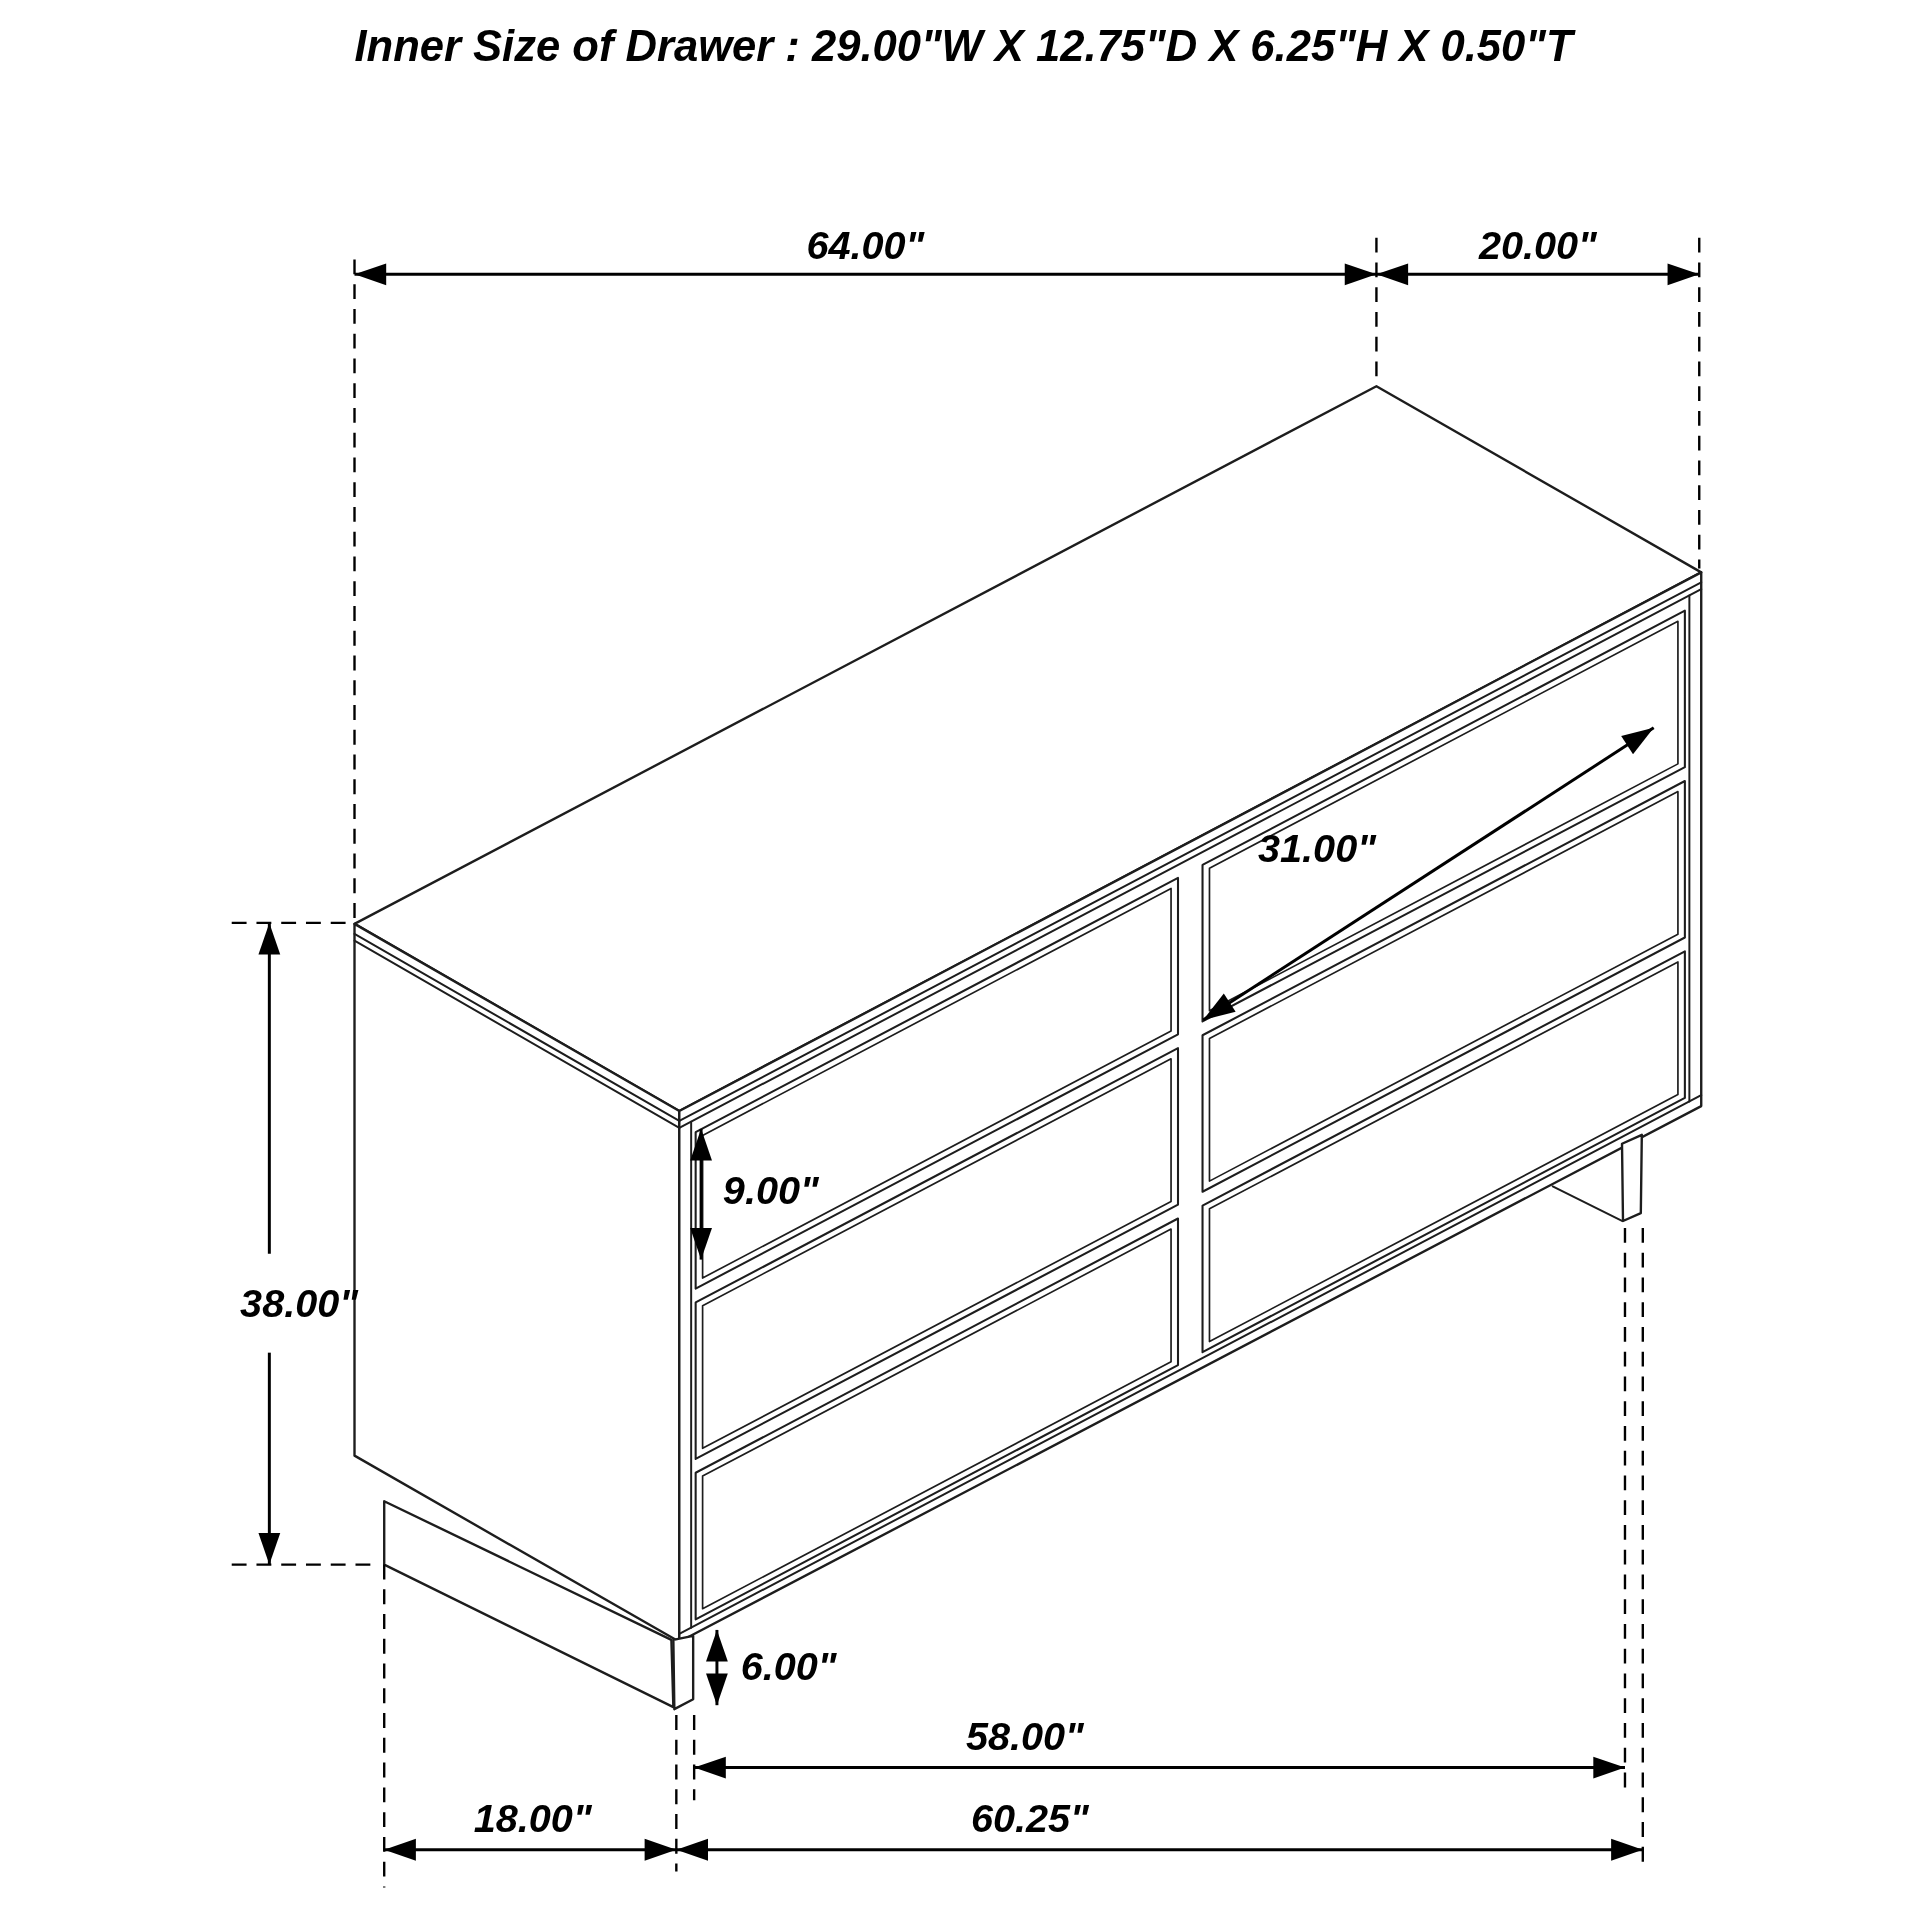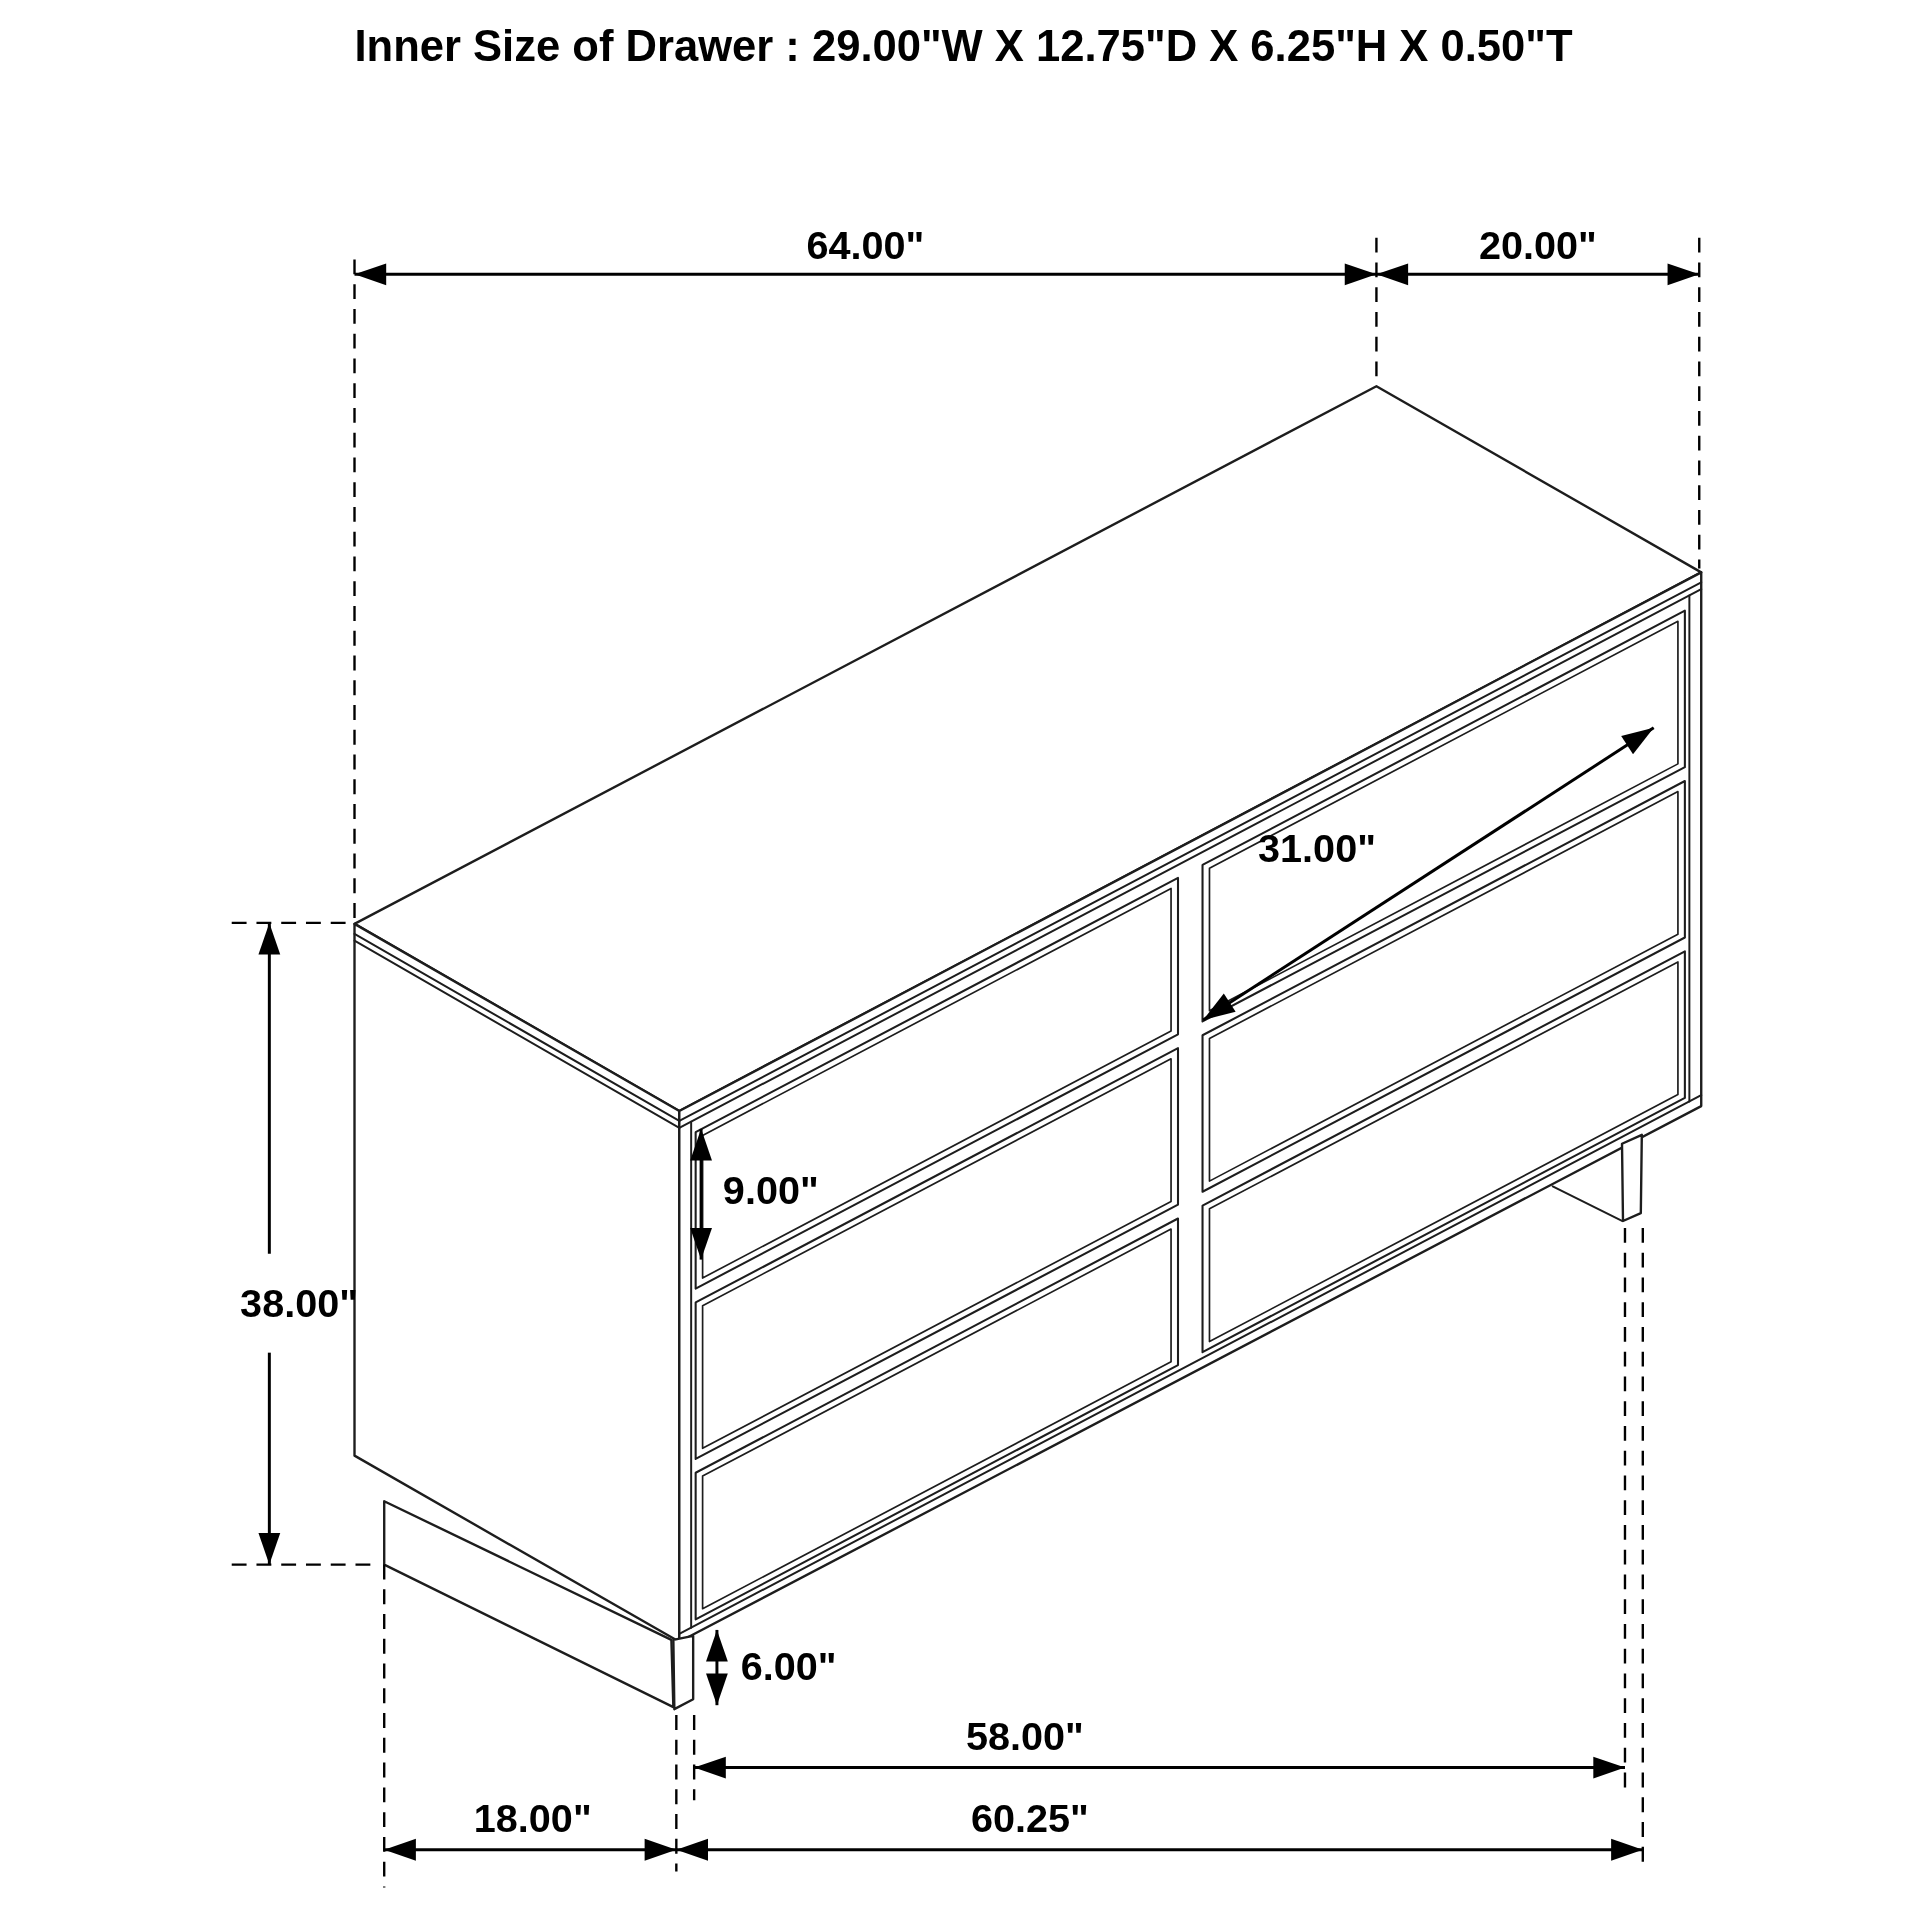--- a/index.html
+++ b/index.html
@@ -1,17 +1,17 @@
 <!DOCTYPE html>
 <html><head>
 <meta charset="utf-8">
 <style>
   html,body{margin:0;padding:0;background:#ffffff;}
   body{font-family:"Liberation Sans",sans-serif;}
-  #stage{width:1927px;height:1927px;position:relative;background:#fff;overflow:hidden;}
+  #stage{width:1927px;height:1927px;position:relative;background:#fff;overflow:hidden;font-style:italic;}
   svg{display:block;}
   text{font-family:"Liberation Sans",sans-serif;font-weight:bold;fill:#000;}
   .title-text{font-size:44px;}
   .dim-text{font-size:40px;}
   .furn{fill:#ffffff;stroke:#1d1d1d;stroke-width:2.4;stroke-linejoin:round;stroke-linecap:round;}
   .furn-line{fill:none;stroke:#1d1d1d;stroke-width:2;stroke-linejoin:round;stroke-linecap:round;}
   .drawer-outer{fill:none;stroke:#1d1d1d;stroke-width:2.1;stroke-linejoin:round;}
   .drawer-inner{fill:none;stroke:#1d1d1d;stroke-width:1.7;stroke-linejoin:round;}
   .dim-line{stroke:#000;stroke-width:3;fill:none;}
   .dash-line{stroke:#000;stroke-width:2.4;fill:none;stroke-dasharray:15 10;}

